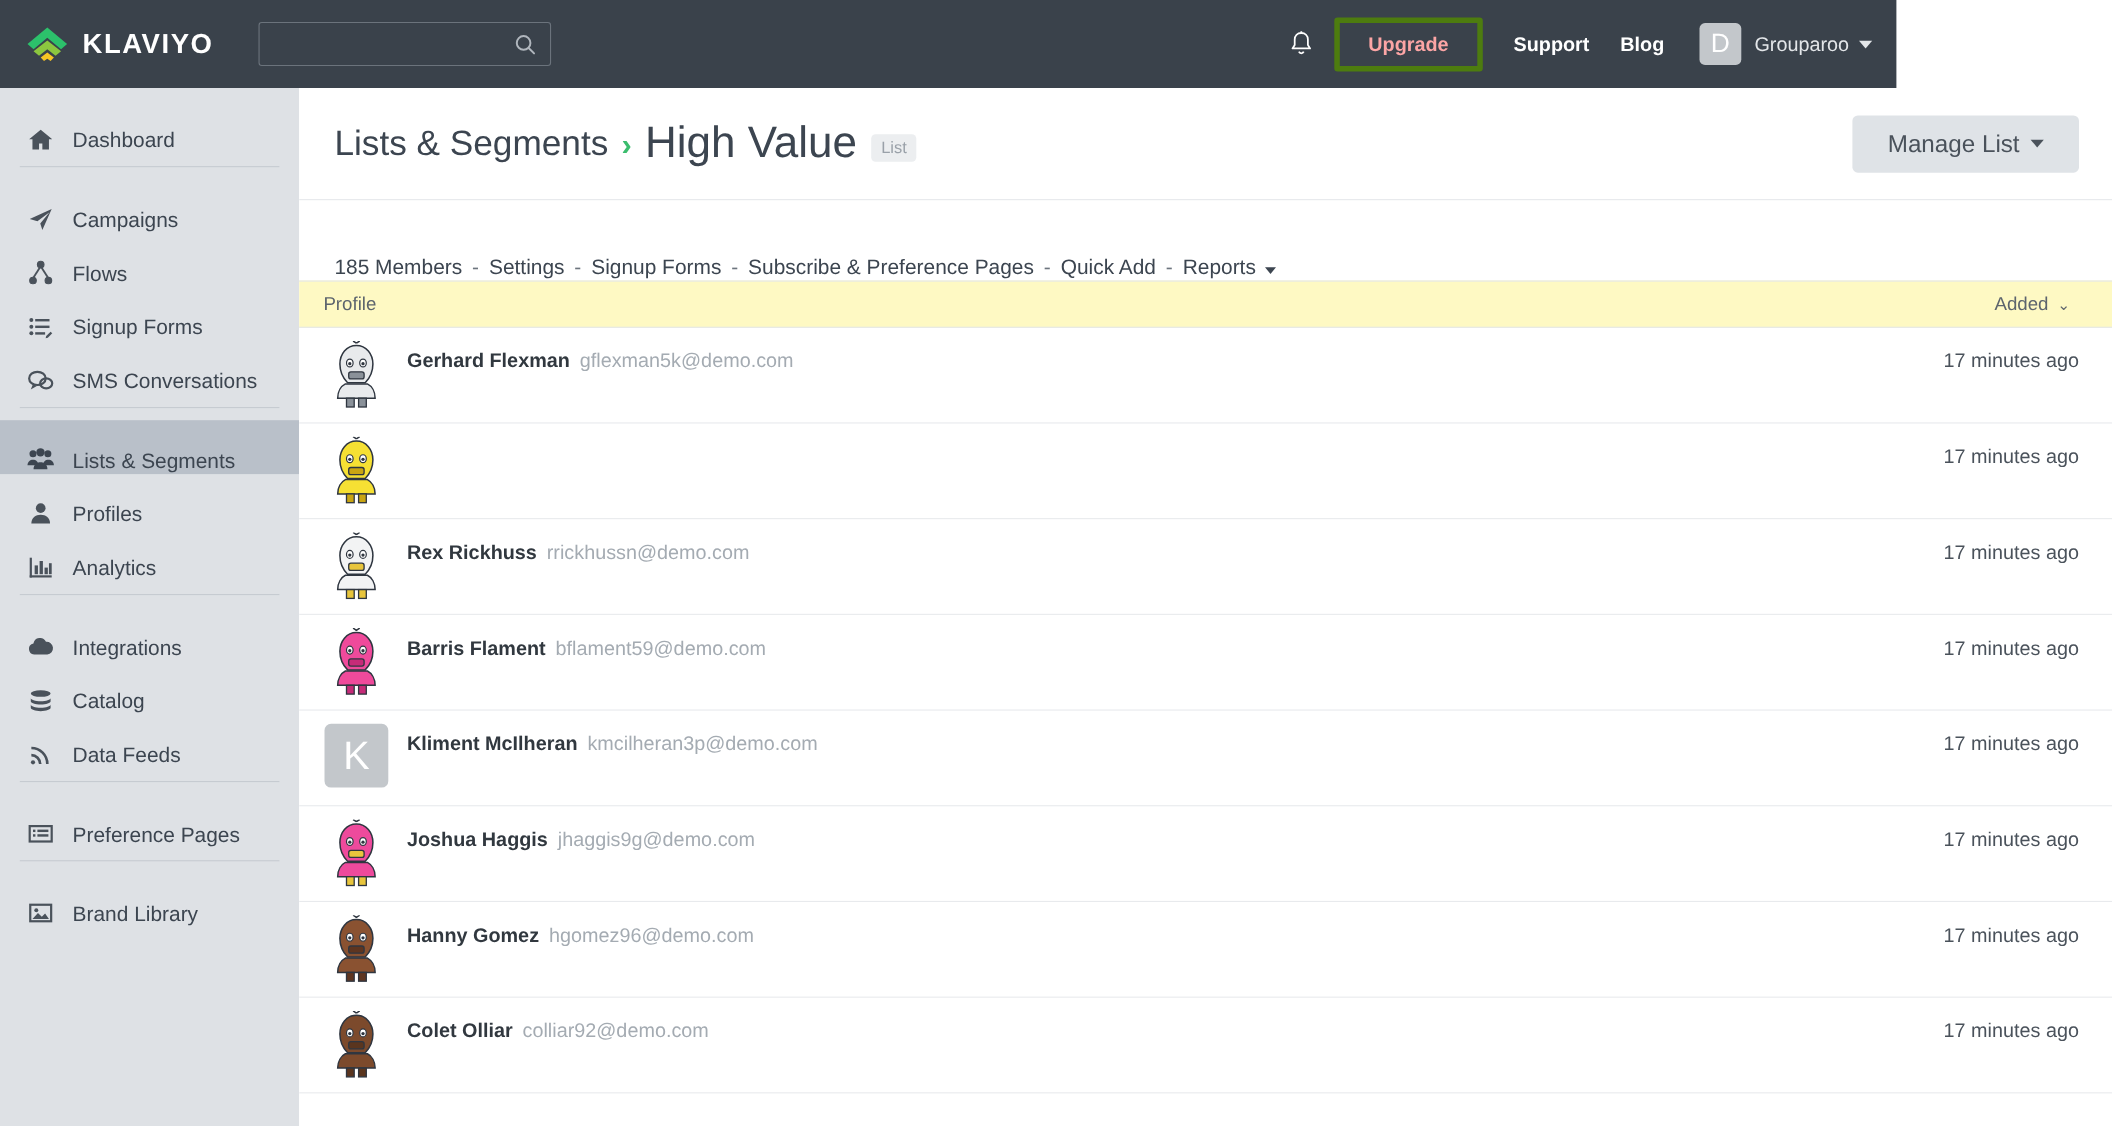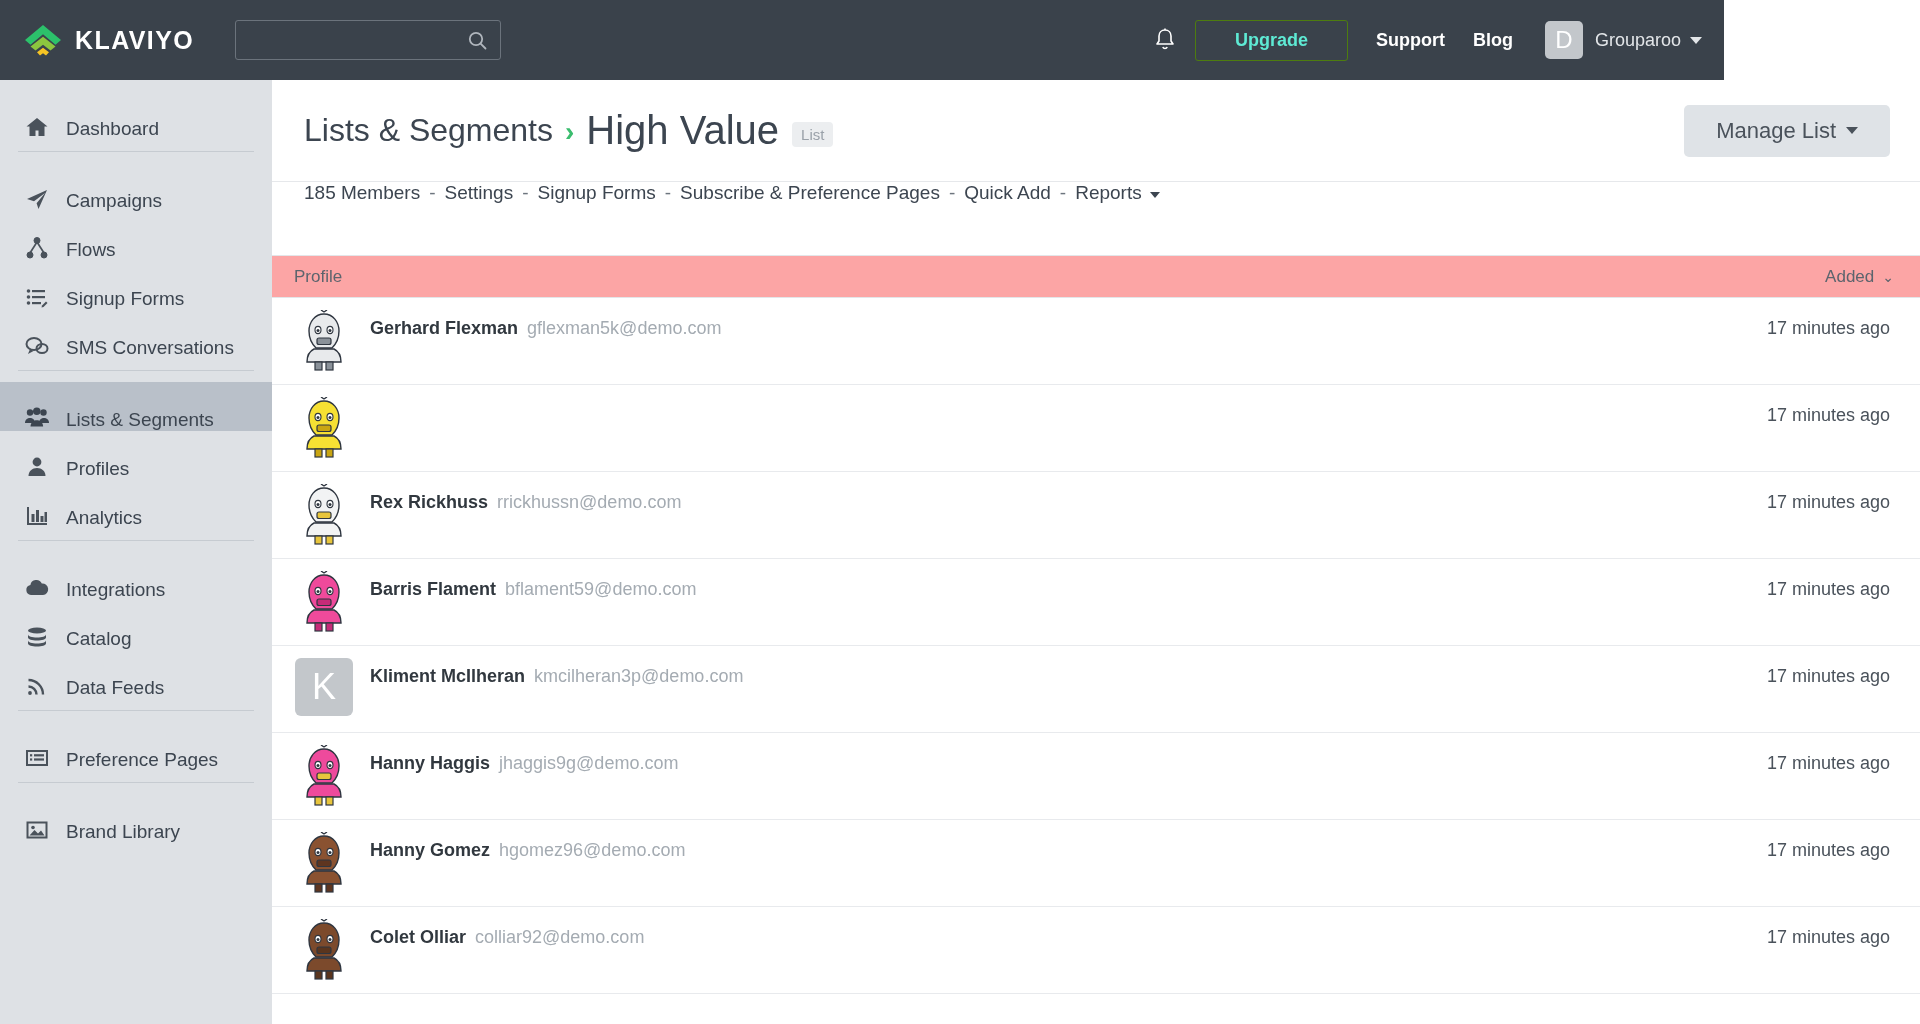--- a/index.html
+++ b/index.html
@@ -42,23 +42,23 @@
   }
   .search-box input::placeholder { color: #a9b0b8; }
   .search-icon { position: absolute; right: 13px; top: 10px; }
 
   .top-right {
     margin-left: auto; display: flex; align-items: center;
     margin-right: 22px;
   }
   .bell-btn { margin-right: 18px; display: flex; align-items: center; }
   .upgrade-btn {
-    border: 1px solid #4d7c0f; border-radius: 3px;
-    color: #5eead4; font-size: 18px; font-weight: bold;
-    padding: 9px 39px; background: transparent;
+    border: 5px solid #4d7c0f; border-radius: 3px;
+    color: #fca5a5; font-size: 18px; font-weight: bold;
+    padding: 9px 26px; background: transparent;
     font-family: "Liberation Sans", sans-serif;
     cursor: pointer;
   }
   .top-link {
     color: #ffffff; font-size: 18px; font-weight: bold;
     margin-left: 28px; text-decoration: none; cursor: pointer;
   }
   .account {
     display: flex; align-items: center; margin-left: 32px; cursor: pointer;
   }
@@ -130,38 +130,38 @@
     font-size: 22px; border: none; border-radius: 5px;
     padding: 13px 32px; cursor: pointer;
     font-family: "Liberation Sans", sans-serif;
     display: flex; align-items: center;
   }
   .manage-btn .caret-down {
     border-top-color: #4a525b; margin-left: 10px;
   }
 
   .subnav {
-    height: 73px; display: flex; align-items: flex-start;
+    height: 73px; display: flex; align-items: flex-end;
     padding-left: 32px; font-size: 19px; color: #3c4550;
   }
   .subnav a { color: #3c4550; text-decoration: none; cursor: pointer; }
   .subnav .dash { margin: 0 9px; color: #6d757e; }
   .subnav .caret-down {
     border-top-color: #3c4550; display: inline-block;
     margin-left: 8px; position: relative; top: 2px;
     border-left-width: 5px; border-right-width: 5px; border-top-width: 6px;
   }
   .subnav .reports { display: inline-flex; align-items: center; }
 
   .table-head {
     display: flex; align-items: center;
-    height: 43px; background: #fca5a5;
+    height: 43px; background: #fef9c3;
     border-top: 1px solid #e3e6e9;
     border-bottom: 1px solid #e3e6e9;
-    padding: 0 26px 0 22px;
+    padding: 0 38px 0 22px;
     font-size: 17px; color: #5c646d;
   }
   .th-added {
     margin-left: auto; display: flex; align-items: center; cursor: pointer;
   }
   .chev-sm {
     margin-left: 8px; font-size: 14px; color: #5c646d;
   }
 
   .rows { }
@@ -539,21 +539,21 @@
             <circle cx="22" cy="20.6" r="1.5" fill="#2f3640"></circle>
             <circle cx="34" cy="20.6" r="1.5" fill="#2f3640"></circle>
             <rect x="21" y="28" width="14" height="6.5" rx="2" fill="#e8c53c" stroke="#2f3640" stroke-width="1.2"></rect>
             <path d="M18 39 c-4 2-7 7-7 13 h34 c0-6-3-11-7-13 z" fill="#ee4a9c" stroke="#2f3640" stroke-width="1.4"></path>
             <rect x="19" y="52" width="7" height="8" fill="#e8c53c" stroke="#2f3640" stroke-width="1.2"></rect>
             <rect x="30" y="52" width="7" height="8" fill="#e8c53c" stroke="#2f3640" stroke-width="1.2"></rect>
             <path d="M28 2 l-3 -2 M28 2 l3 -2" stroke="#2f3640" stroke-width="1.4"></path>
           </svg>
         </div>
         <div class="row-info">
-          <span class="row-name">Hanny Haggis</span>
+          <span class="row-name">Joshua Haggis</span>
           <span class="row-email">jhaggis9g@demo.com</span>
         </div>
         <div class="row-time">17 minutes ago</div>
       </div>
       <div class="row">
         <div class="row-avatar">
           <svg width="56" height="62" viewBox="0 0 56 62">
             <path d="M28 4 c-9 0-15 8-15 17 c0 8 4 14 7 17 h16 c3-3 7-9 7-17 c0-9-6-17-15-17 z" fill="#8a5231" stroke="#2f3640" stroke-width="1.4"></path>
             <ellipse cx="22" cy="20" rx="3" ry="3.6" fill="#ffffff" stroke="#2f3640" stroke-width="1.1"></ellipse>
             <ellipse cx="34" cy="20" rx="3" ry="3.6" fill="#ffffff" stroke="#2f3640" stroke-width="1.1"></ellipse>

